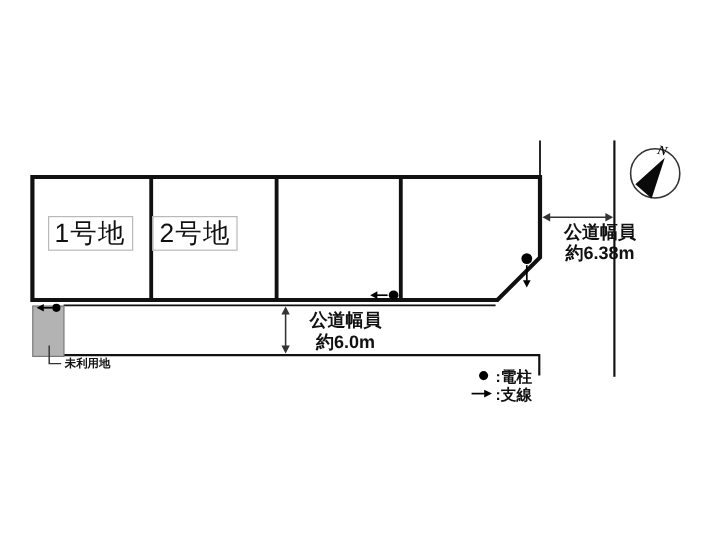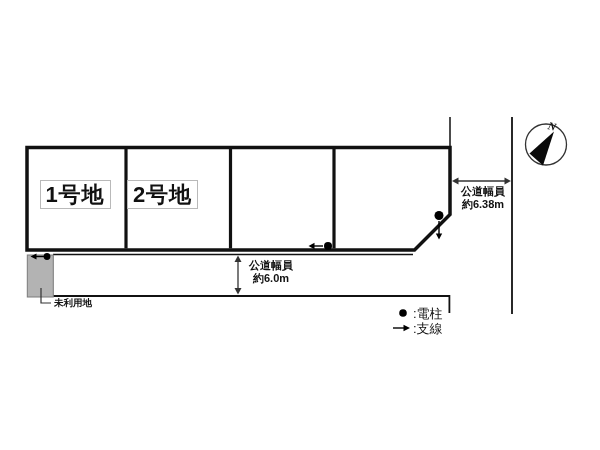--- a/index.html
+++ b/index.html
@@ -5,29 +5,29 @@
   html,body{margin:0;padding:0;background:#ffffff;}
   .canvas{
     position:relative;width:600px;height:450px;background:#ffffff;
     font-family:"Liberation Sans",sans-serif;color:#111;overflow:hidden;
   }
   .layer{position:absolute;left:0;top:0;}
   .lot-label{
     position:absolute;top:180px;width:71px;height:29px;
     background:#ffffff;border:1px solid #b9b9b9;box-sizing:border-box;
     display:flex;align-items:center;justify-content:center;
-    font-size:22px;font-weight:700;letter-spacing:1px;white-space:nowrap;
+    font-size:22px;font-weight:400;letter-spacing:1px;white-space:nowrap;
   }
   .dim-label{
     position:absolute;width:66px;text-align:center;
-    font-size:11px;font-weight:600;line-height:1.18;white-space:nowrap;
+    font-size:15px;font-weight:600;line-height:1.18;white-space:nowrap;padding-left:17px;
   }
   .dim-line{display:block;}
   .legend-item{
-    position:absolute;font-size:13px;font-weight:400;line-height:1;white-space:nowrap;
+    position:absolute;font-size:13px;font-weight:700;line-height:1;white-space:nowrap;
   }
   .unused-label{
     position:absolute;left:54px;top:297px;font-size:9.5px;font-weight:700;white-space:nowrap;
   }
   .north-label{
     position:absolute;left:548px;top:120px;font-size:11px;font-weight:700;
     font-family:"Liberation Serif",serif;font-style:italic;transform:rotate(14deg);
   }
 </style>
 </head>

